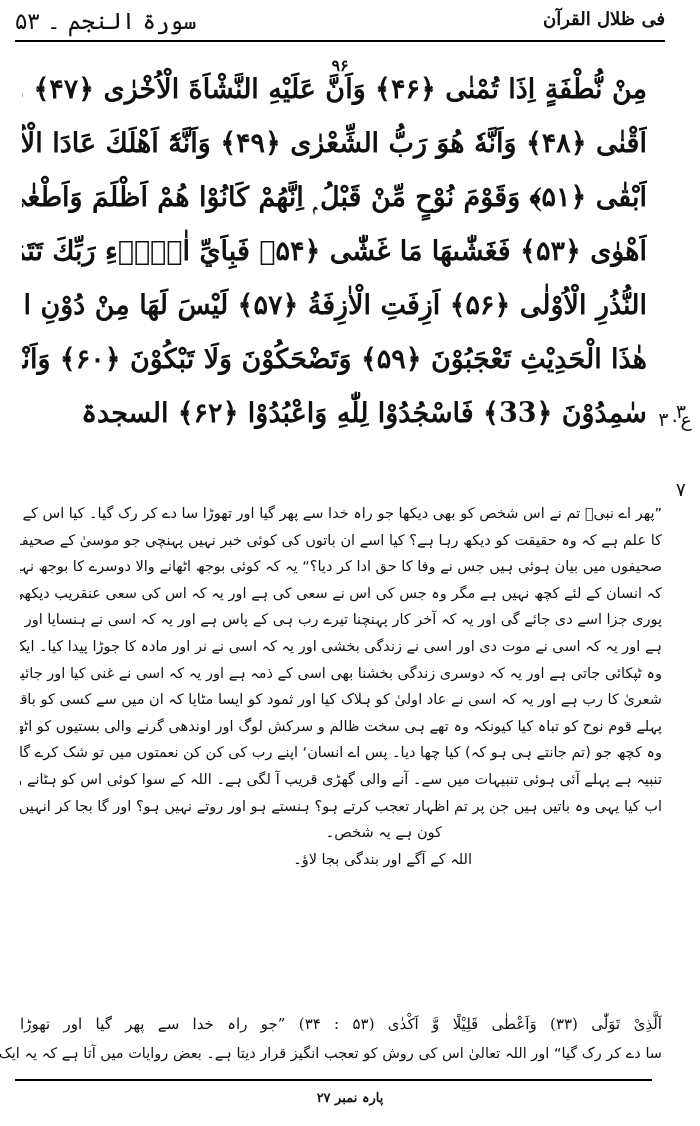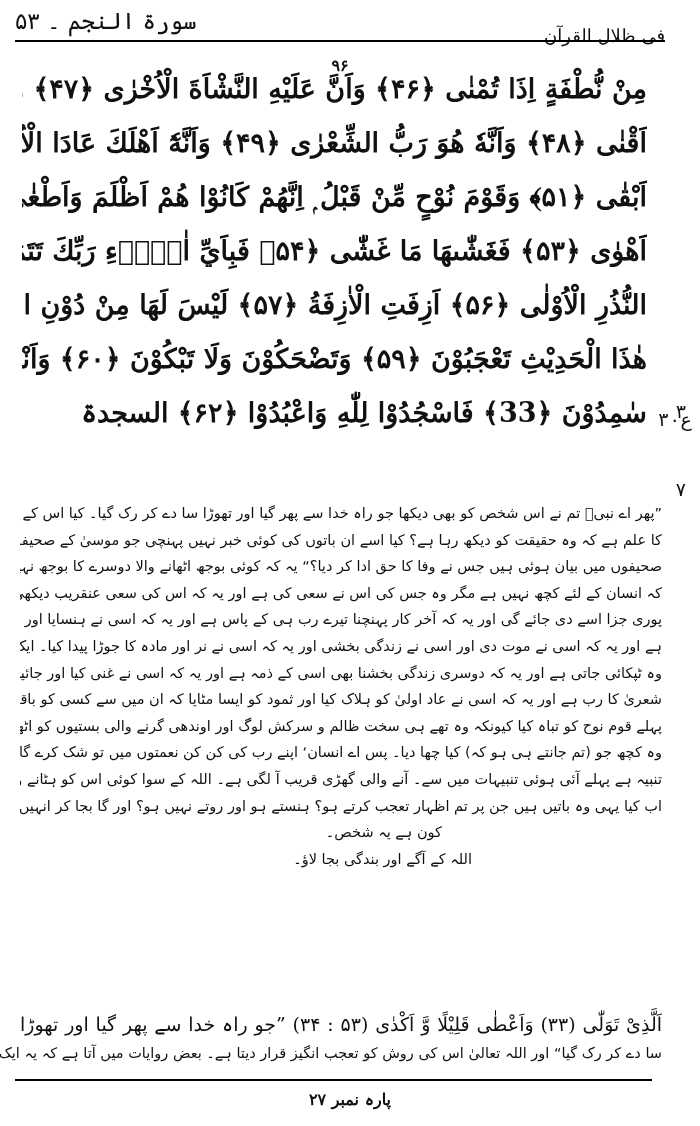--- a/index.html
+++ b/index.html
@@ -5,21 +5,21 @@
     html, body { margin: 0; padding: 0; background: #ffffff; }
     body {
       width: 700px; height: 1126px; position: relative; overflow: hidden;
       color: #111111;
       font-family: "DejaVu Sans", sans-serif;
     }
     .page { position: absolute; left: 0; top: 0; width: 700px; height: 1126px; }
 
     
     .hdr { position: absolute; top: 6px; left: 15px; width: 650px; height: 30px; direction: rtl; }
-    .hdr-book { position: absolute; right: 0; top: 19px; font-family: "DejaVu Serif", serif; font-size: 18px; }
+    .hdr-book { position: absolute; right: 0; top: 2px; font-family: "DejaVu Serif", serif; font-size: 18px; font-weight: bold; }
     .hdr-page { position: absolute; left: 50%; transform: translateX(-50%); top: 2px; font-family: "DejaVu Serif", serif; font-size: 16px; font-weight: bold; margin-top: 48px; }
     .hdr-surah { position: absolute; left: 0; top: 2px; font-family: "DejaVu Serif", serif; font-size: 23px; }
     .rule-top { position: absolute; top: 40px; left: 15px; width: 650px; height: 2px; background: #000; }
 
     
     .verses { position: absolute; top: 62px; left: 22px; width: 625px; direction: rtl; text-align: justify; text-align-last: justify; }
     .verse-line {
       font-family: "DejaVu Serif", serif; font-weight: bold;
       font-size: 27px; line-height: 54px; height: 54px; white-space: nowrap; overflow: hidden;
     }
@@ -34,25 +34,25 @@
     
     .prose { position: absolute; top: 500px; left: 20px; width: 642px; direction: rtl; }
     .prose-line {
       font-family: "DejaVu Sans", sans-serif; font-size: 14.5px; line-height: 26.6px; height: 26.6px;
       white-space: nowrap; overflow: hidden; text-align: justify; text-align-last: justify;
     }
     .prose-short { text-align: right; text-align-last: right; padding-right: 190px; }
     .prose-short2 { text-align: right; text-align-last: right; padding-right: 220px; }
 
     .quote-block { position: absolute; top: 1008px; left: 20px; width: 642px; direction: rtl; }
-    .quote-line { font-family: "DejaVu Serif", serif; font-size: 19px; line-height: 32px; white-space: nowrap; text-align: justify; text-align-last: justify; }
+    .quote-line { font-family: "DejaVu Serif", serif; font-size: 15px; line-height: 32px; white-space: nowrap; text-align: justify; text-align-last: justify; }
     .quote-line2 { font-family: "DejaVu Sans", sans-serif; font-size: 14.5px; line-height: 26px; white-space: nowrap; text-align: justify; text-align-last: justify; }
 
     .rule-bottom { position: absolute; top: 1079px; left: 15px; width: 637px; height: 2px; background: #000; }
-    .footer { position: absolute; top: 1090px; left: 0; width: 700px; text-align: center; direction: rtl; font-family: "DejaVu Serif", serif; font-size: 16px; font-weight: bold; }
+    .footer { position: absolute; top: 1090px; left: 0; width: 700px; text-align: center; direction: rtl; font-family: "DejaVu Serif", serif; font-size: 13px; font-weight: bold; }
   </style>
 </head>
 <body>
 
 <div class="page">
 
   <div class="hdr">
     <span class="hdr-book">فی ظلال القرآن</span>
     <span class="hdr-page">۹۶</span>
     <span class="hdr-surah">سورۃ النجم ۔ ۵۳</span>

